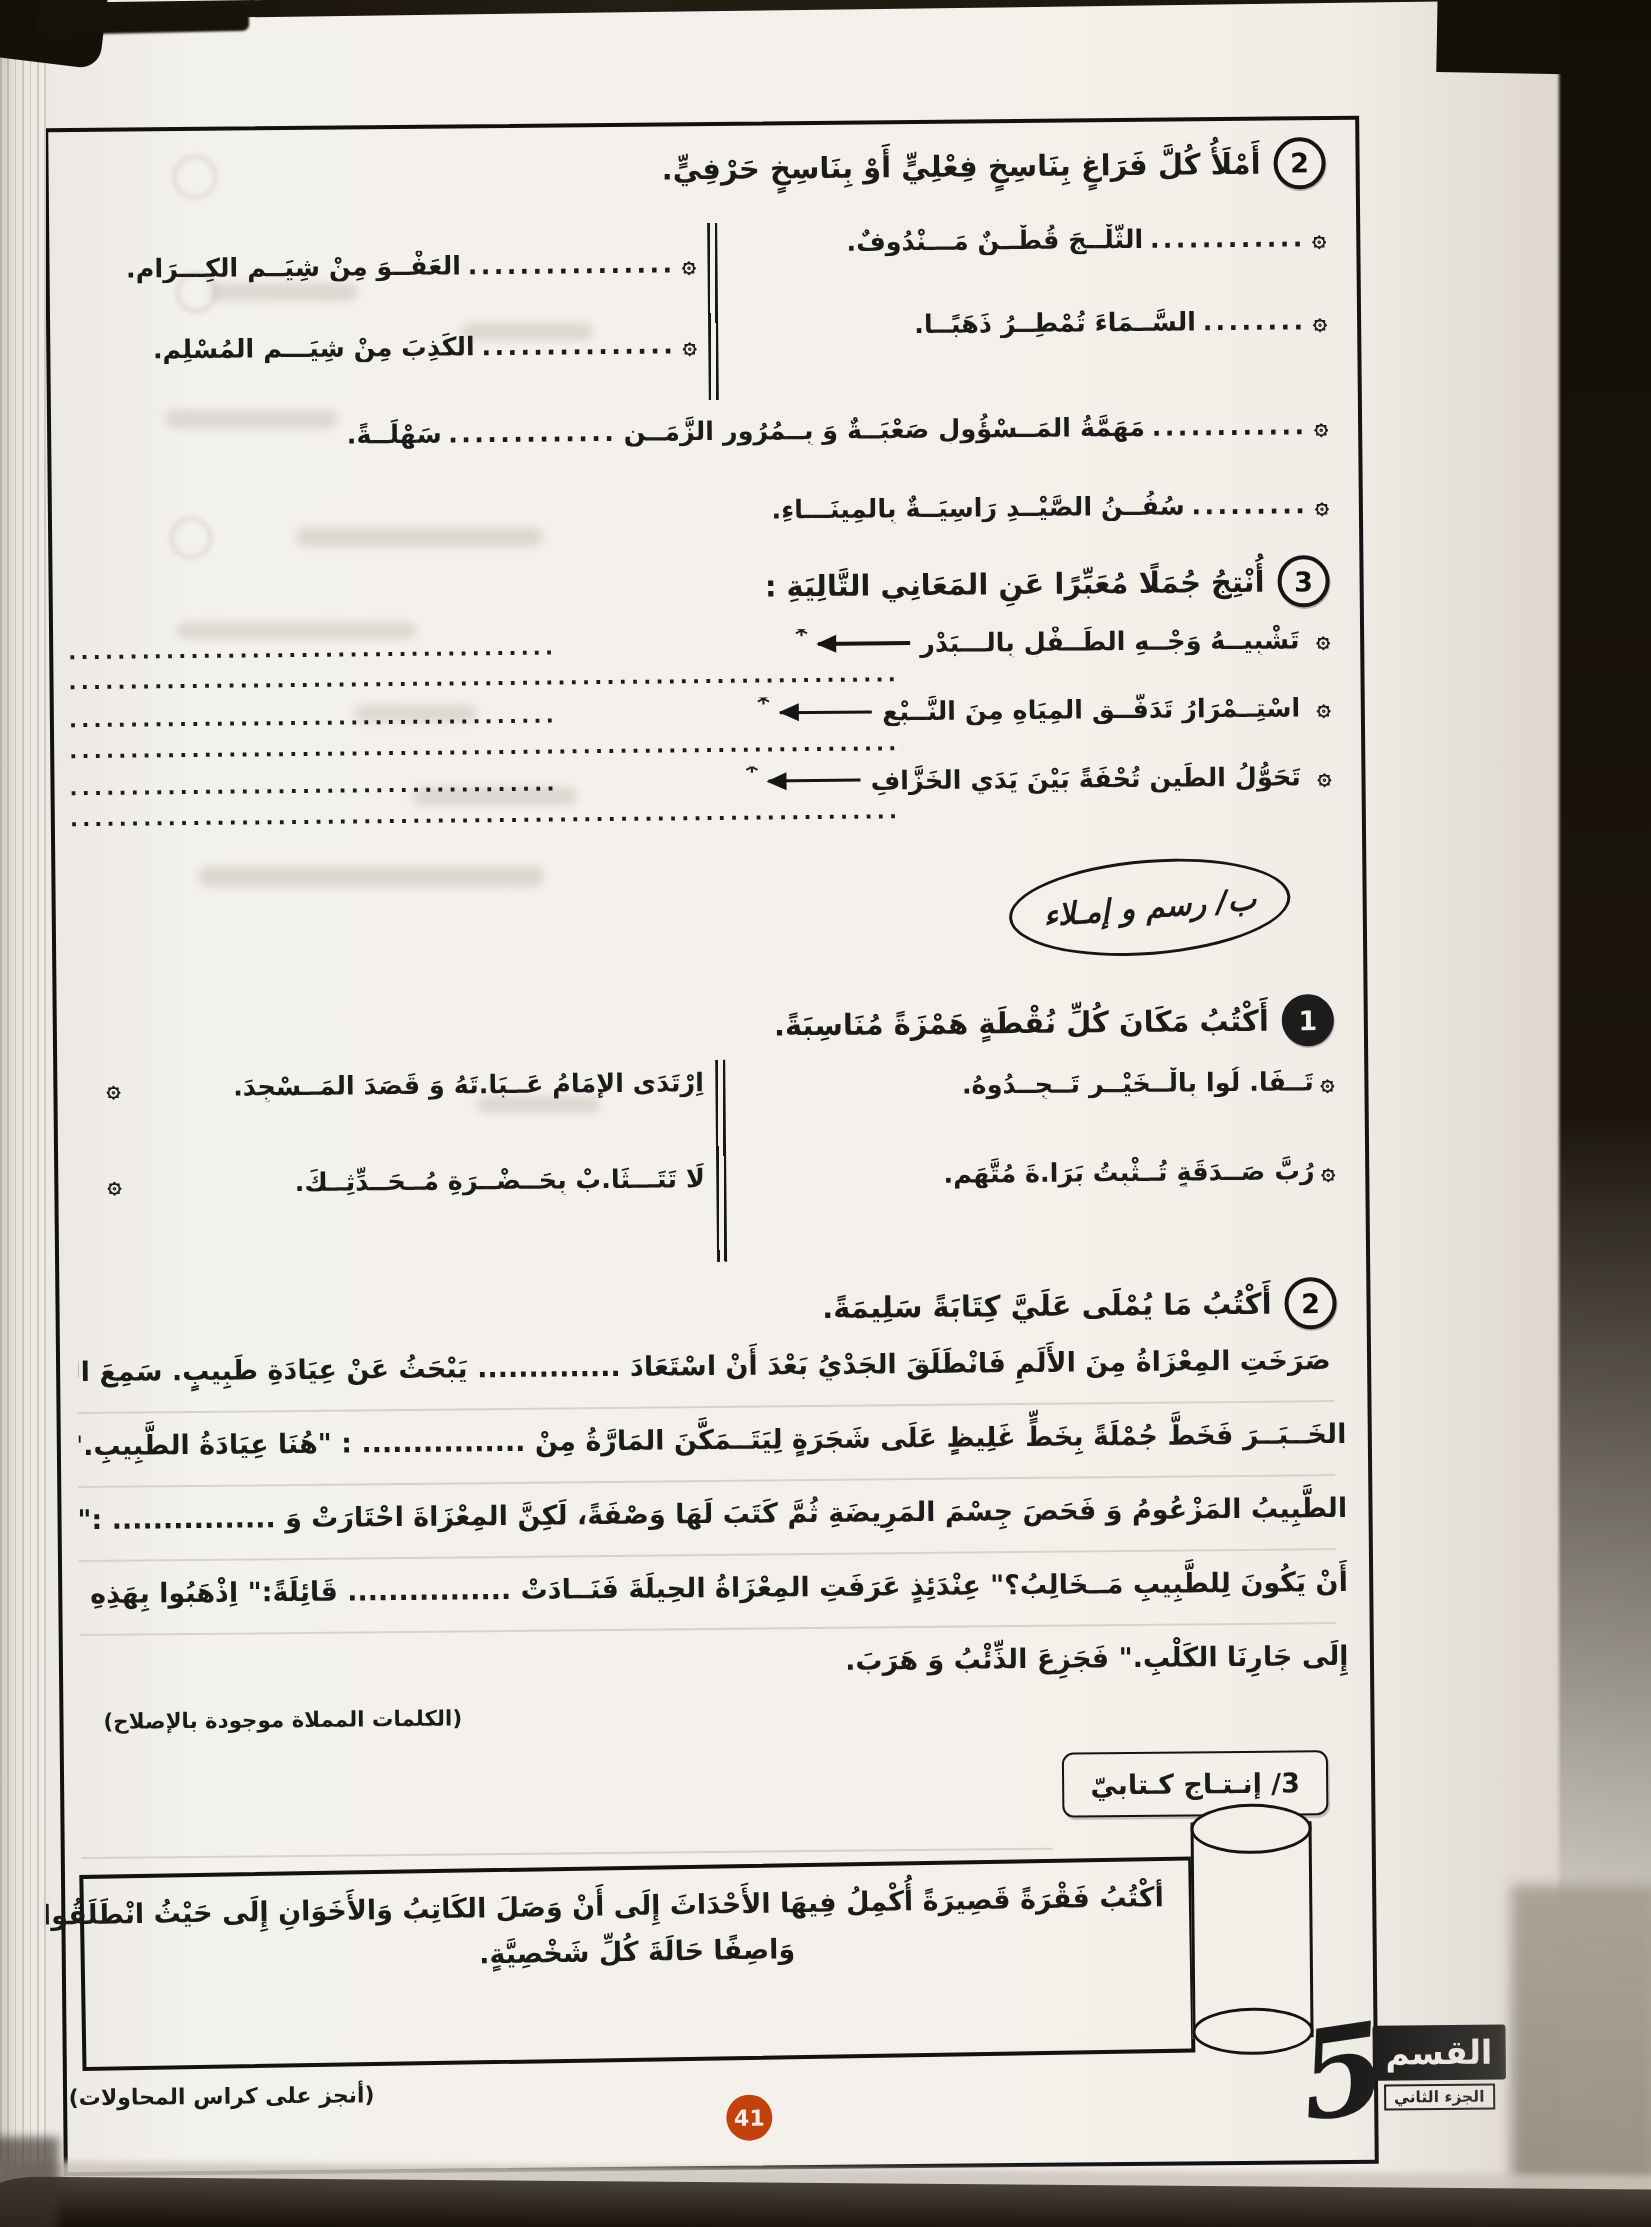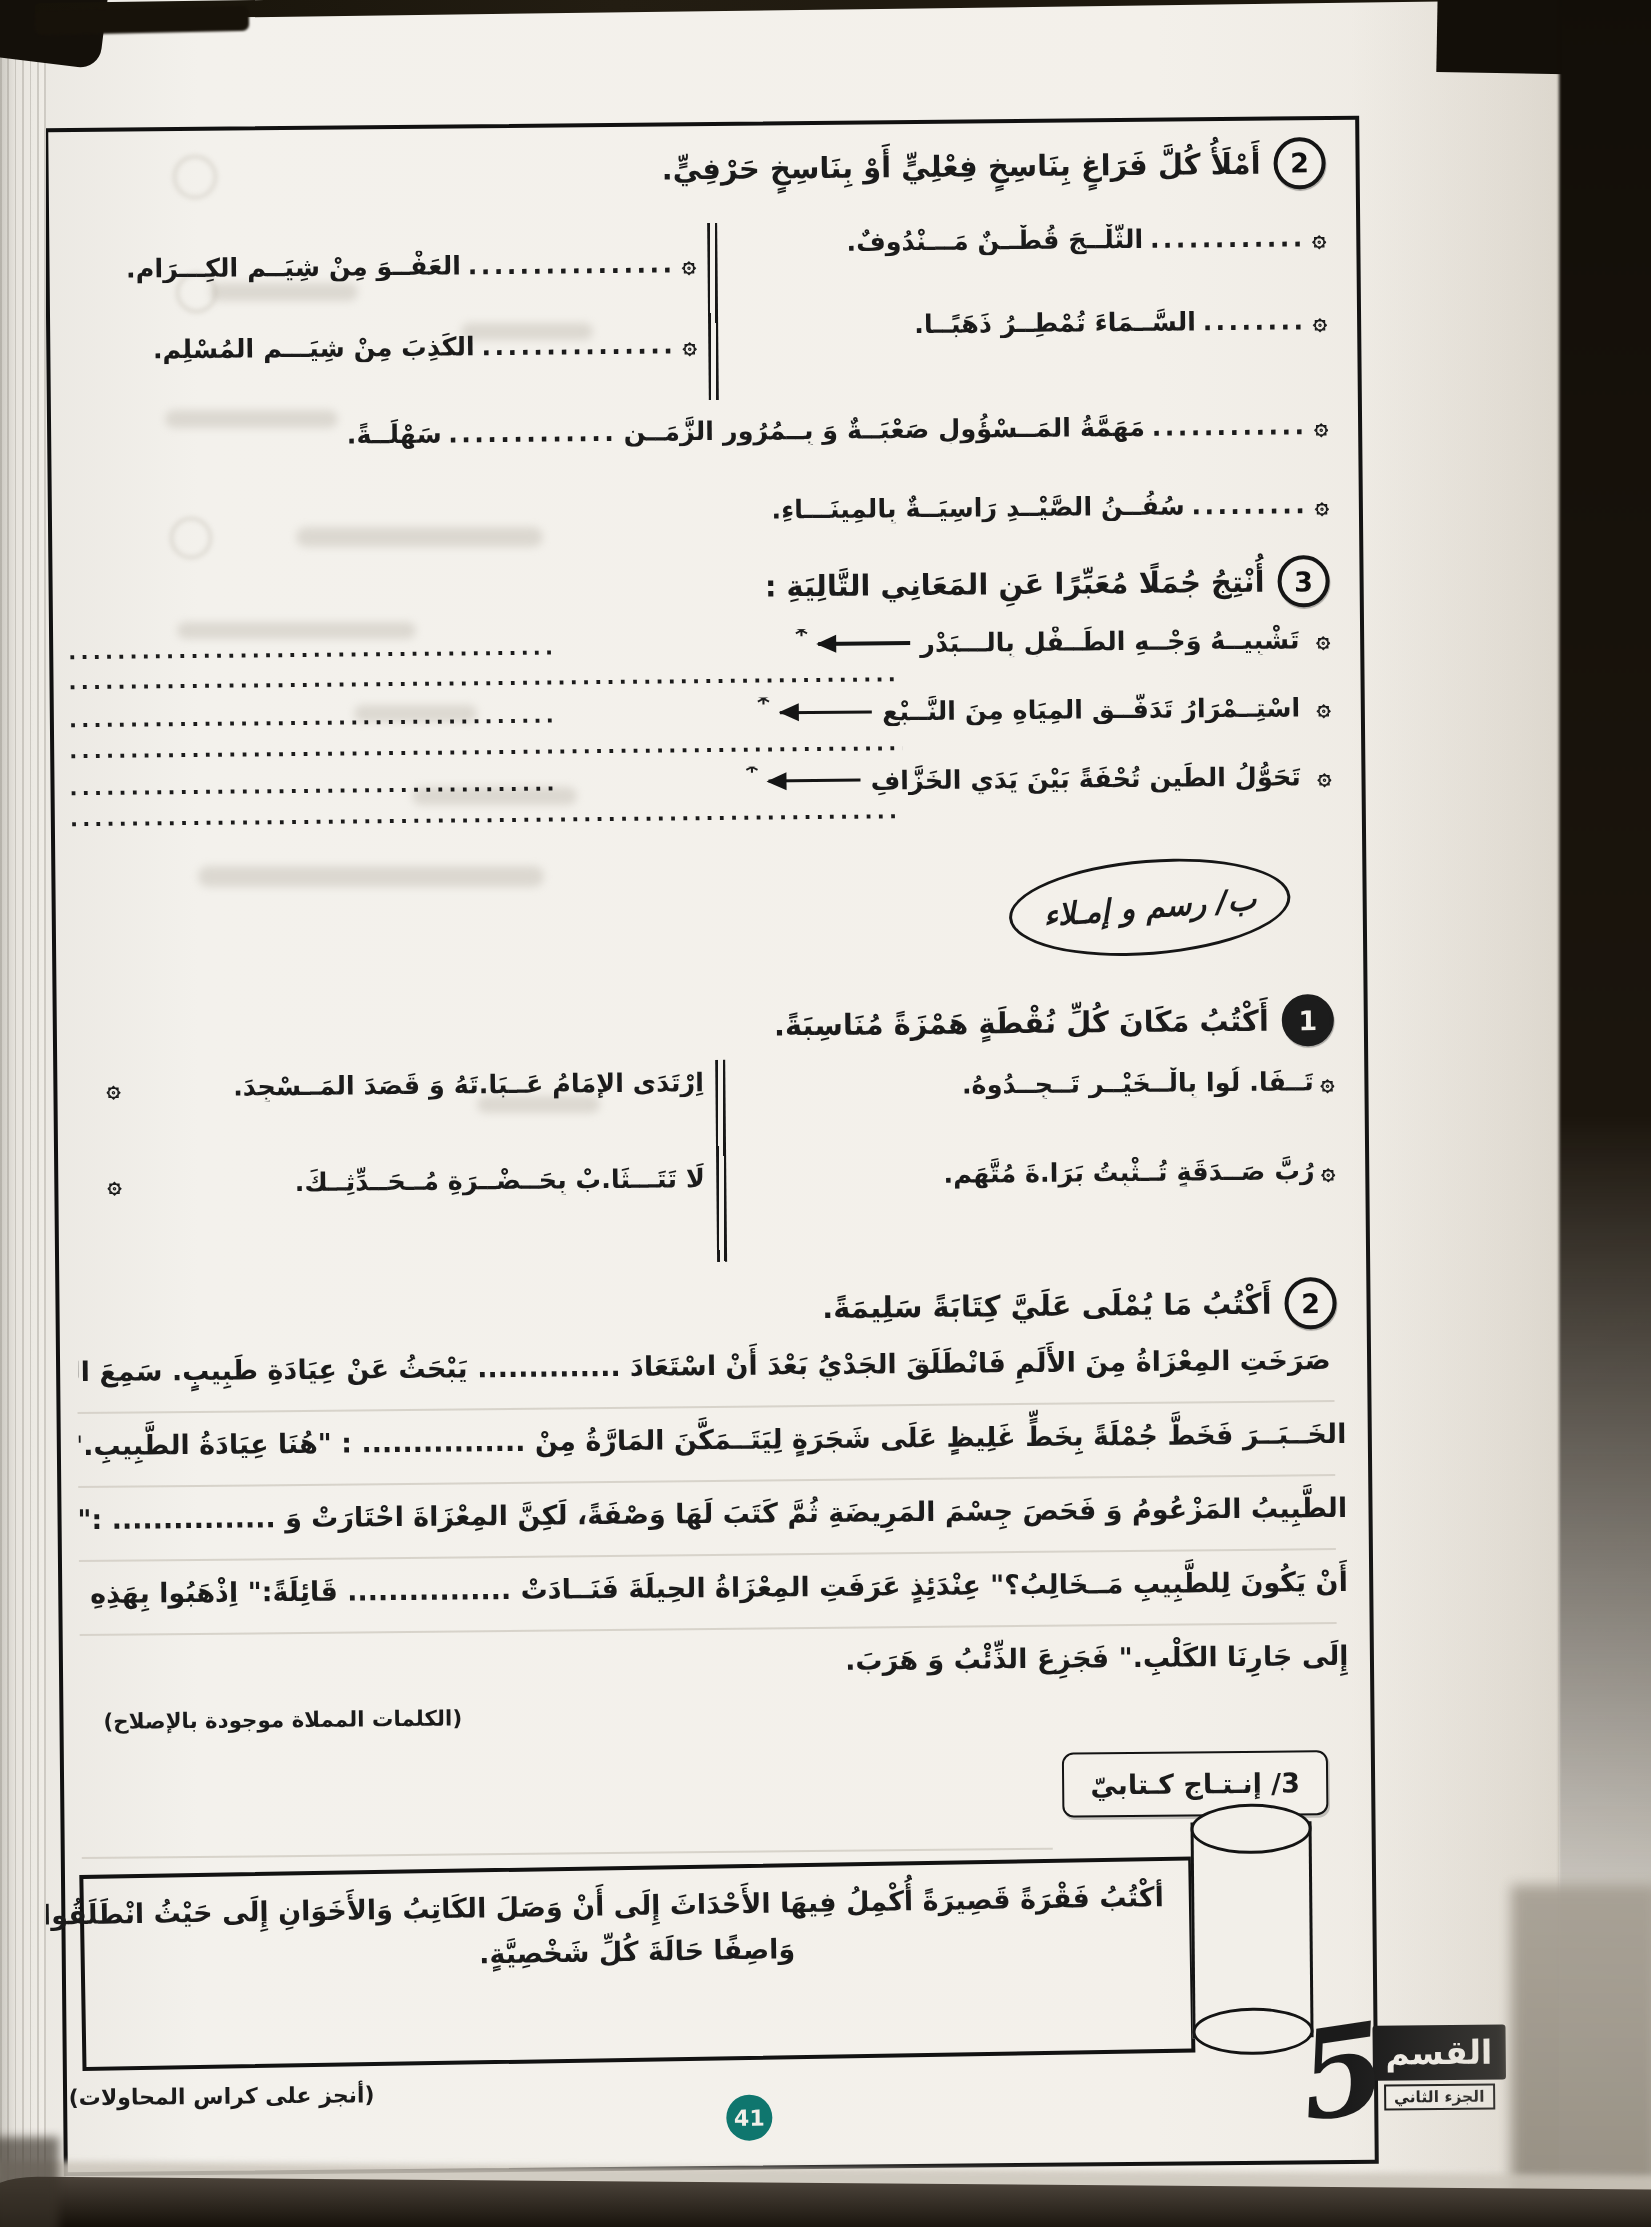--- a/index.html
+++ b/index.html
@@ -86,21 +86,21 @@
   .bigbox{position:absolute;border:4.1px solid #121212;transform:rotate(-0.4deg);direction:rtl;
     padding:20px 25px 8.2px;box-sizing:border-box;}
   .bigbox .l1{font-size:27px;font-weight:bold;text-align:center;white-space:nowrap;}
   .bigbox .l2{font-size:27px;font-weight:bold;text-align:center;margin-top:15px;}
   .cylinder{position:absolute;width:115px;height:216px;background:#f2efe9;
     border-left:3.3px solid #141414;border-right:3.3px solid #141414;}
   .cylinder::before{content:"";position:absolute;left:-3.3px;right:-3.3px;top:-18px;height:44px;
     border:3.3px solid #141414;border-radius:50%;background:#f2efe9;}
   .cylinder::after{content:"";position:absolute;left:-3.3px;right:-3.3px;bottom:-16.5px;height:41px;
     border:3.3px solid #141414;border-radius:50%;background:#f2efe9;}
-  .pagenum{position:absolute;width:46px;height:46px;background:#0f766e;border-radius:50%;
+  .pagenum{position:absolute;width:46px;height:46px;background:#c2410c;border-radius:50%;
     color:#f2efe9;display:flex;align-items:center;justify-content:center;
     font-size:22px;font-weight:bold;}
   .footer-note{position:absolute;font-size:22px;font-weight:bold;direction:rtl;white-space:nowrap;}
   .brand{position:absolute;display:flex;direction:ltr;align-items:flex-start;}
   .brand .five{font-family:"DejaVu Serif",serif;font-style:italic;font-weight:bold;
     font-size:123px;line-height:.75;transform:rotate(-8deg);margin-right:-13px;}
   .brand-col{display:flex;flex-direction:column;align-items:center;}
   .brand-box{background:#191919;color:#f2efe9;font-size:33px;font-weight:bold;
     padding:8.2px 13px;border-radius:3.3px;direction:rtl;}
   .brand-part{border:2.5px solid #171717;background:#f2efe9;font-size:15.6px;font-weight:bold;

